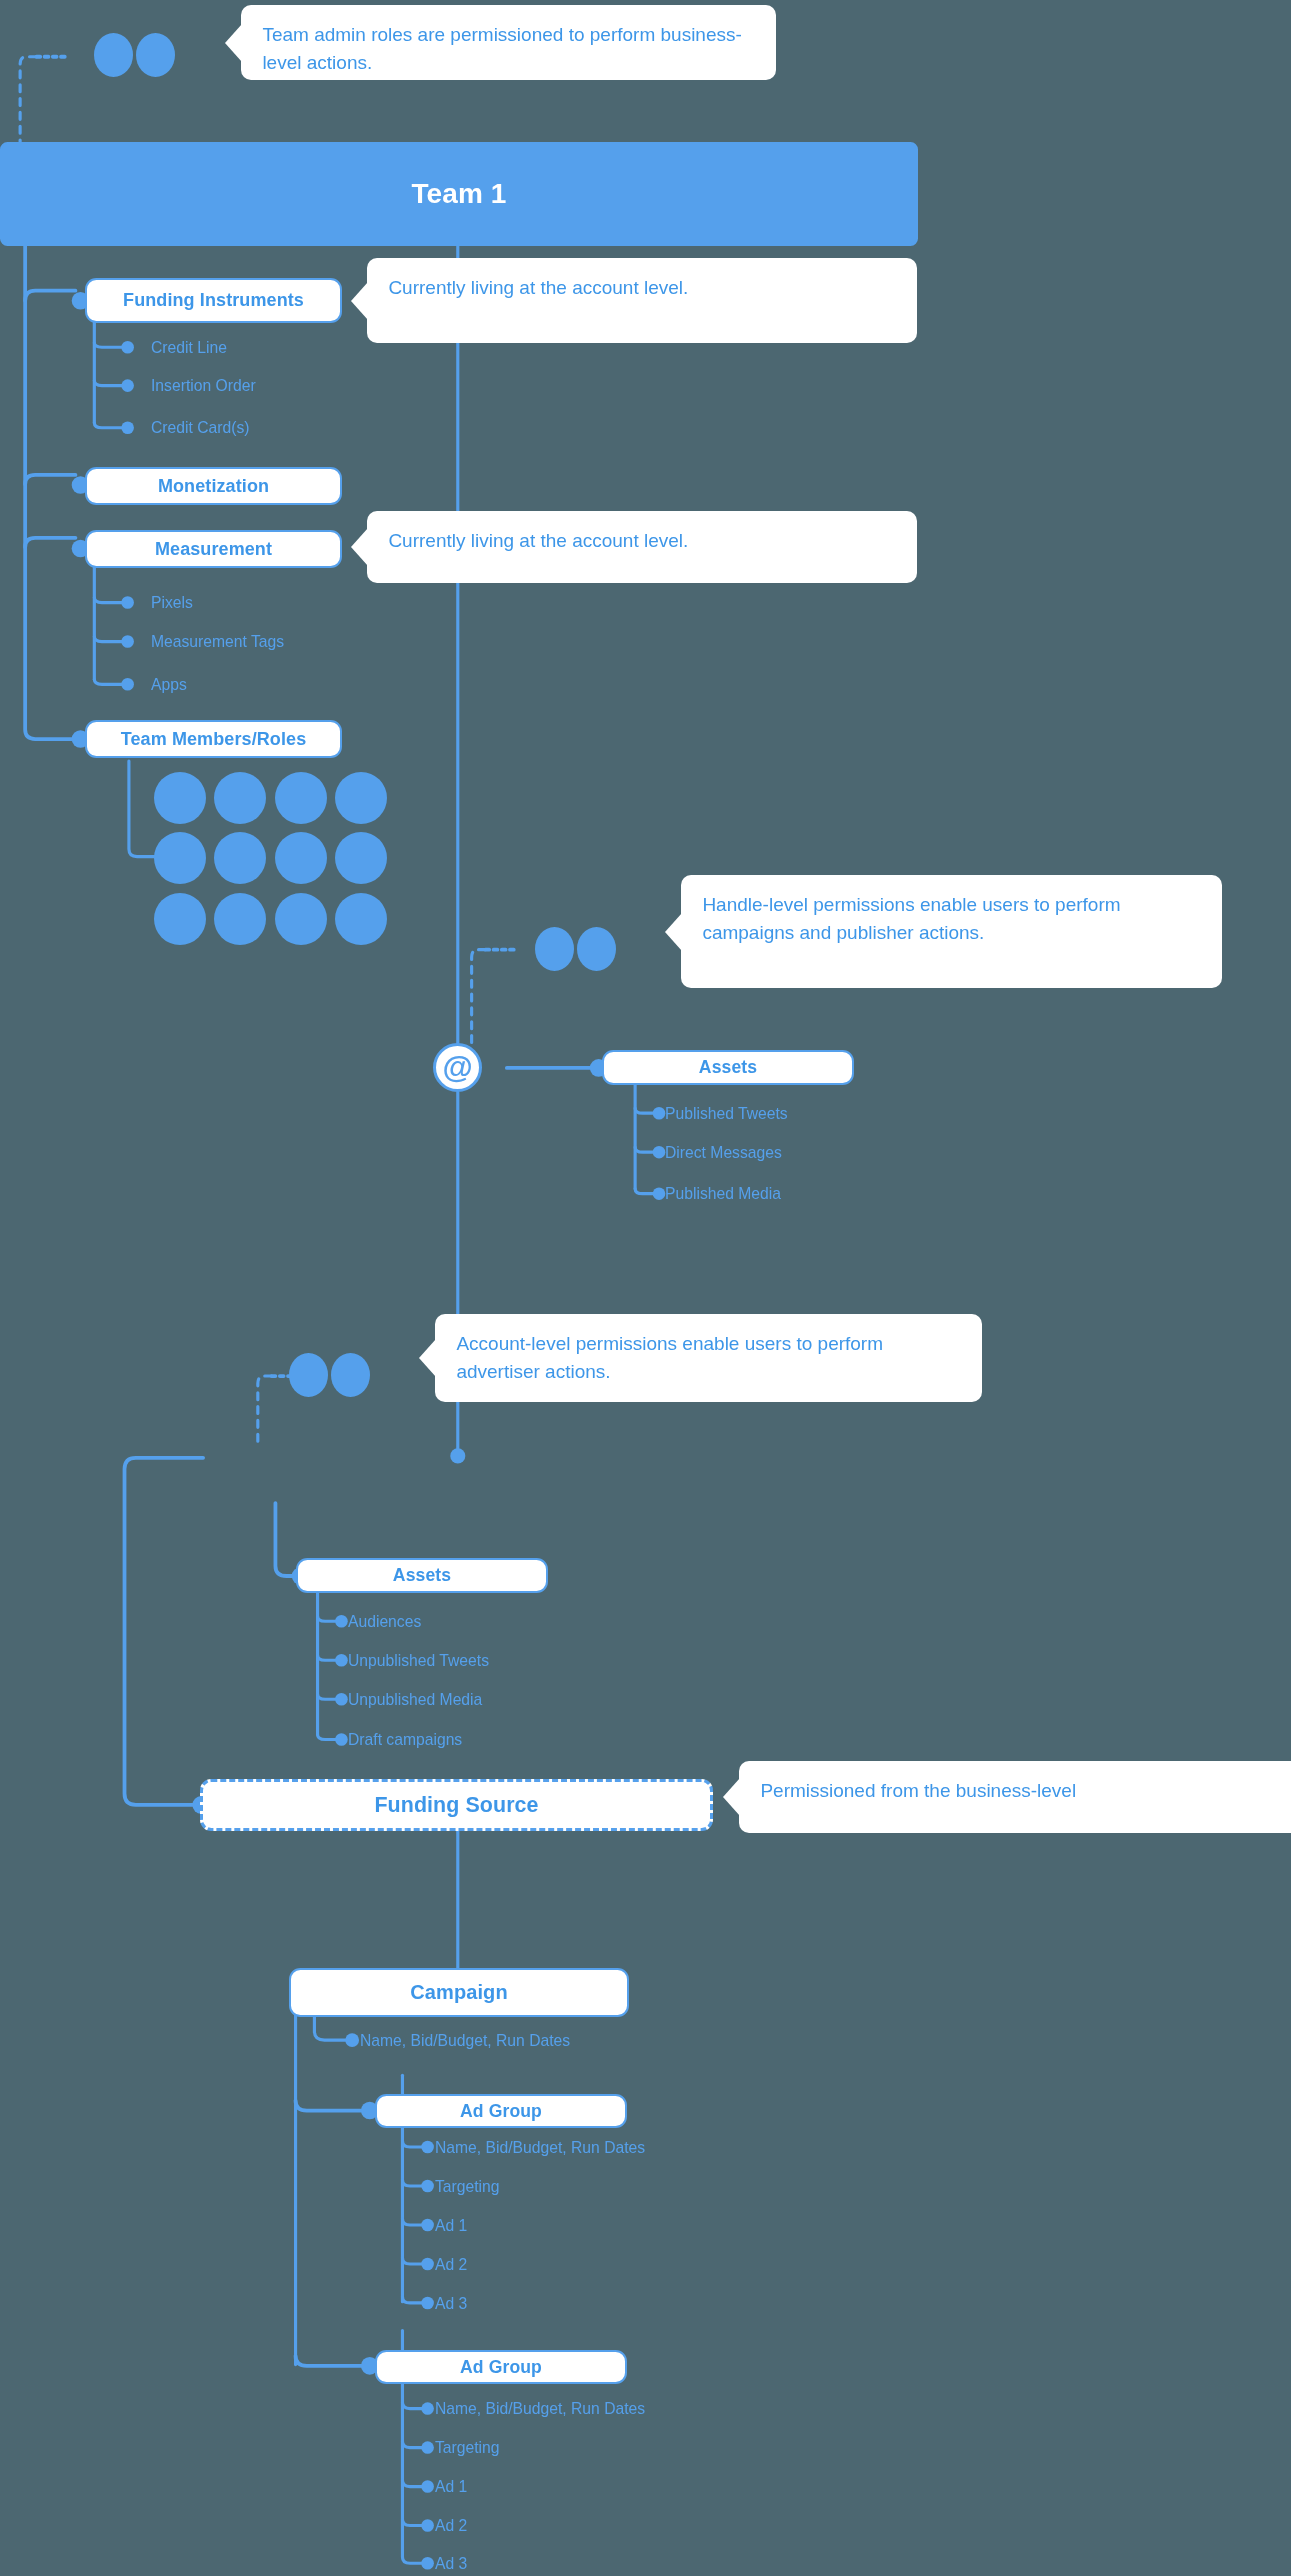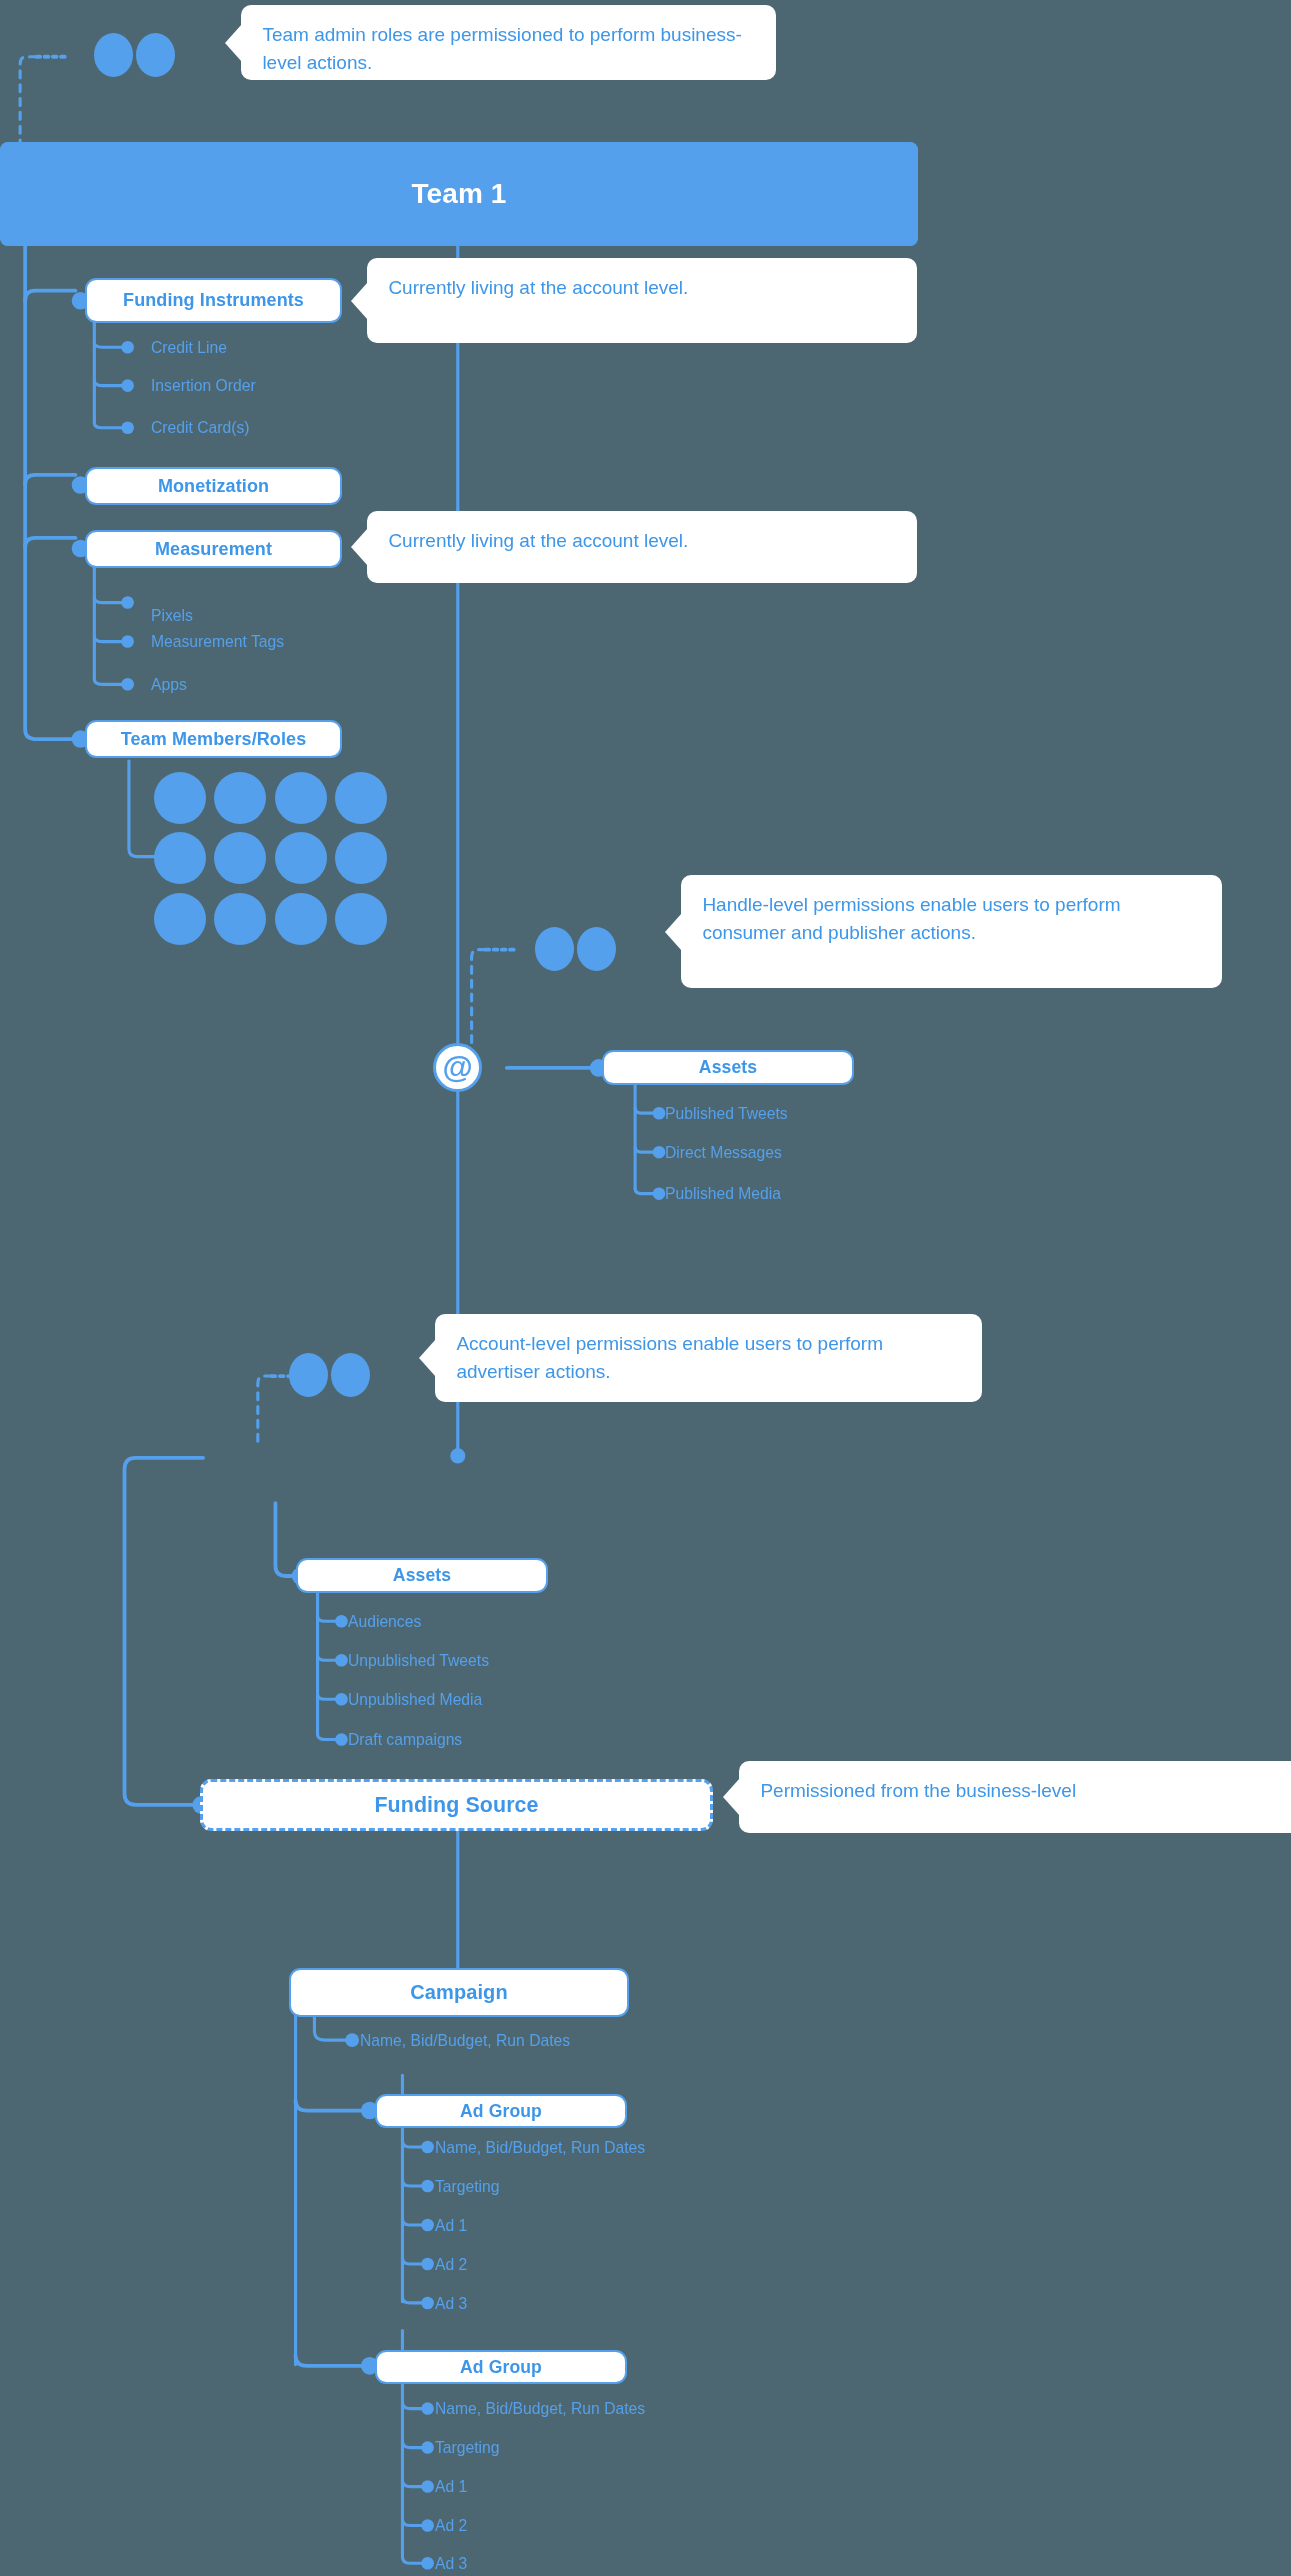--- a/index.html
+++ b/index.html
@@ -241,21 +241,21 @@
   </div>
 
   <div class="node" style="left:85px;top:530px;width:257px;height:38px;font-size:18px;">
     <span>Measurement</span>
   </div>
   <div class="callout" style="left:367px;top:511px;width:550px;height:72px;">
     <div class="tail"></div>
     <span>Currently living at the account level.</span>
   </div>
 
-  <div class="leaf" style="left:151px;top:608px;">Pixels</div>
+  <div class="leaf" style="left:151px;top:595px;">Pixels</div>
   <div class="leaf" style="left:151px;top:634px;">Measurement Tags</div>
   <div class="leaf" style="left:151px;top:677px;">Apps</div>
 
   <div class="node" style="left:85px;top:720px;width:257px;height:38px;font-size:18px;">
     <span>Team Members/Roles</span>
   </div>
 
   <div class="avatars" style="left:154px;top:772px;width:233px;height:182px;">
     <i style="left:0px;  top:0px;"></i>
     <i style="left:60px; top:0px;"></i>
@@ -270,21 +270,21 @@
     <i style="left:121px;top:121px;"></i>
     <i style="left:181px;top:121px;"></i>
   </div>
 
   <div class="people" style="left:535px;top:927px;width:82px;height:45px;">
     <span class="p1"></span>
     <span class="p2"></span>
   </div>
   <div class="callout" style="left:681px;top:875px;width:541px;height:113px;">
     <div class="tail"></div>
-    <span>Handle-level permissions enable users to perform consumer and publisher actions.</span>
+    <span>Handle-level permissions enable users to perform campaigns and publisher actions.</span>
   </div>
 
   <div class="handle" style="left:433px;top:1043px;">
     <span>@</span>
   </div>
 
   <div class="node" style="left:602px;top:1050px;width:252px;height:35px;font-size:17.6px;">
     <span>Assets</span>
   </div>
   <div class="leaf" style="left:665px;top:1106px;">Published Tweets</div>

